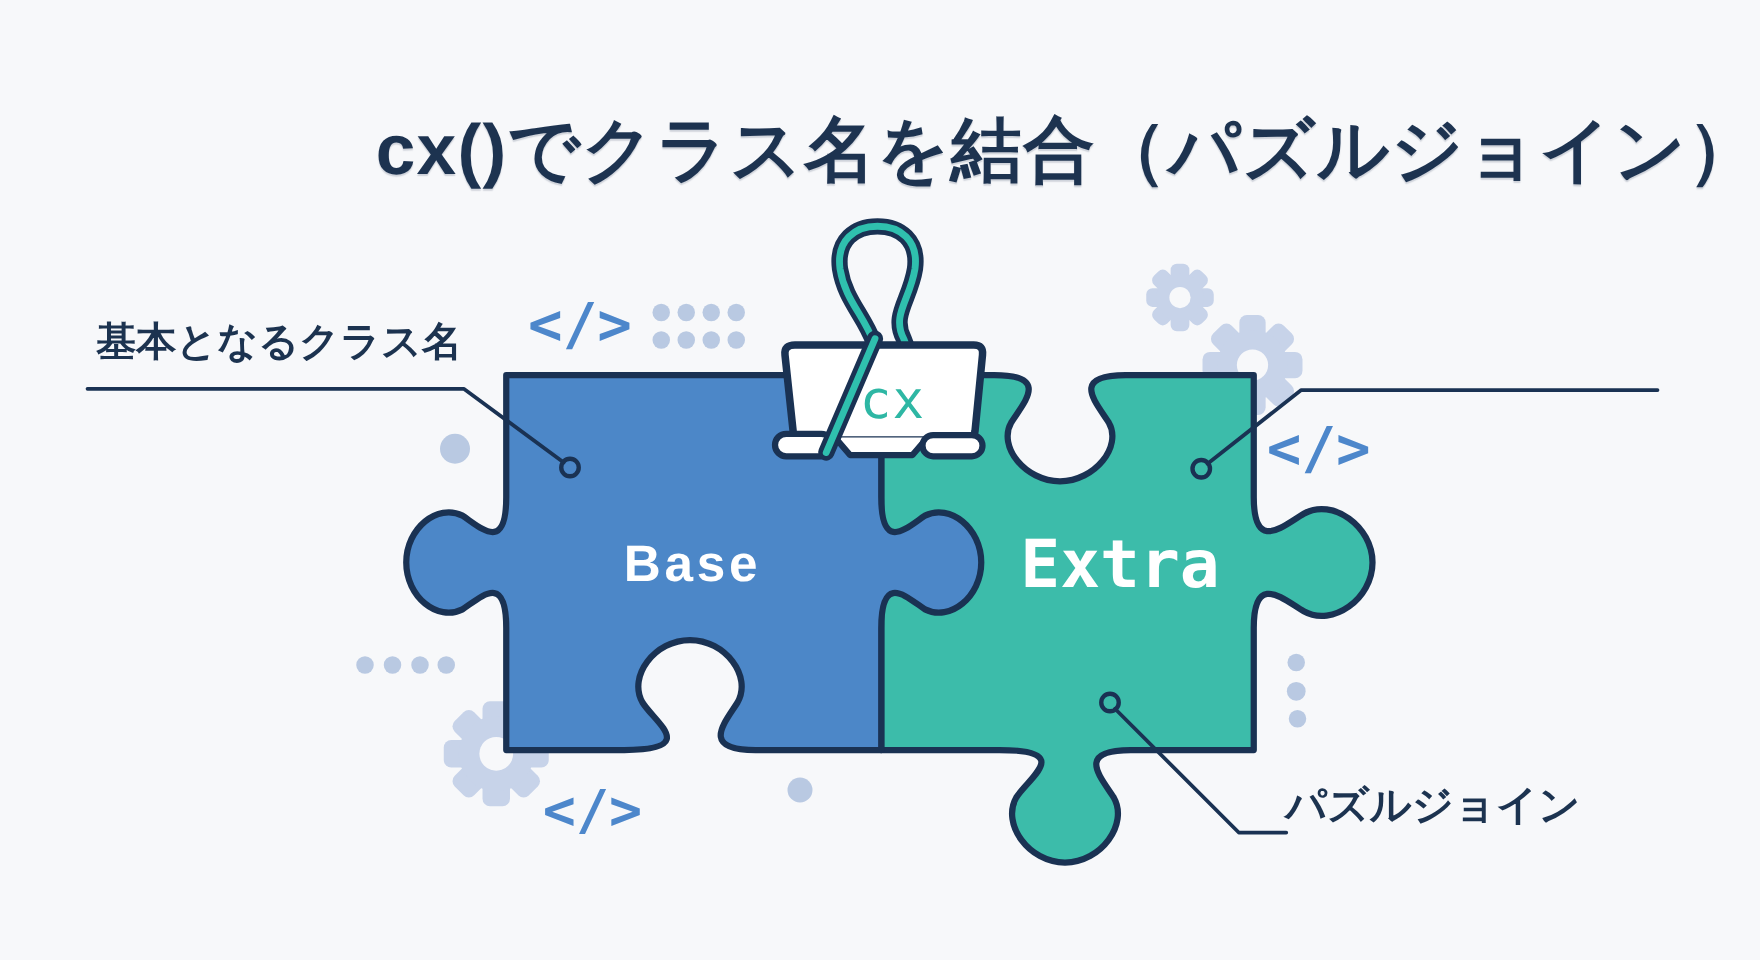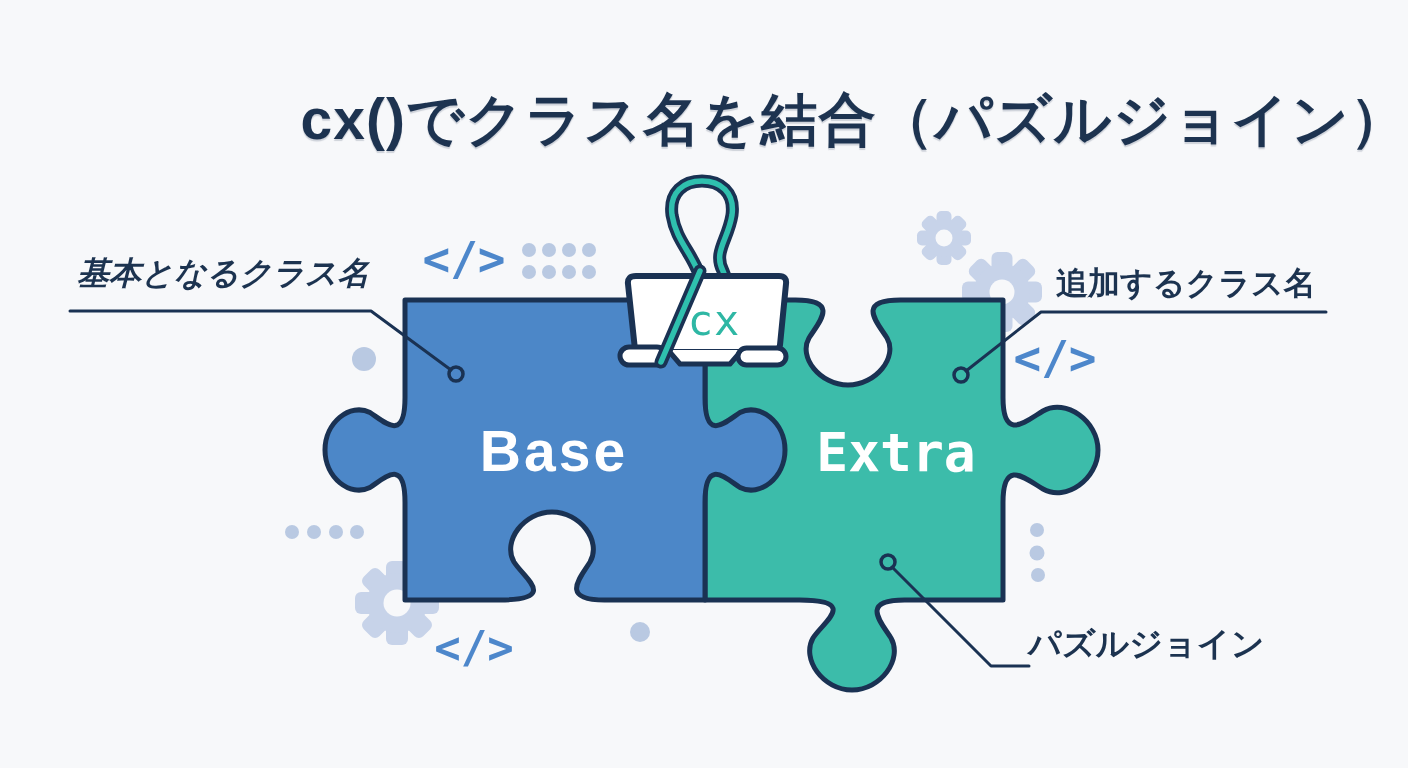--- a/index.html
+++ b/index.html
@@ -31,37 +31,37 @@
     text-shadow: 0 2px 1px rgba(20,40,70,0.18);
     white-space: nowrap;
   }
   .annotation {
     position: absolute;
     font-size: 32px;
     font-weight: 700;
     color: #1c3350;
     white-space: nowrap;
   }
-  .annotation-base  { left: 77px;  top: 252px; font-style: italic; }
+  .annotation-base  { left: 77px;  top: 252px; }
   .annotation-extra { left: 1056px; top: 262px; }
   .annotation-result {
     left: 1028px; top: 622px;
     font-size: 33px;
     line-height: 1.32;
   }
   .piece-label {
     position: absolute;
     transform: translate(-50%, -50%);
     color: #ffffff;
     font-weight: 700;
     white-space: nowrap;
   }
   .piece-label-base {
     left: 554px; top: 451px;
-    font-size: 57px;
+    font-size: 41px;
     letter-spacing: 3px;
     font-family: "Liberation Sans", sans-serif;
   }
   .piece-label-extra {
     left: 896px; top: 452px;
     font-size: 53px;
     font-family: "DejaVu Sans Mono", monospace;
   }
   .joiner-label {
     position: absolute;
@@ -218,21 +218,20 @@
       <circle cx="961" cy="375" r="7" stroke-width="3.5"></circle>
       <path d="M 892 567 L 991 666 L 1029 666"></path>
       <circle cx="888" cy="562" r="7" stroke-width="3.5"></circle>
     </g>
   </svg>
 
   <h1 class="page-title">cx()でクラス名を結合（パズルジョイン）</h1>
 
   <div class="annotation annotation-base">基本となるクラス名</div>
 
-  <div class="annotation annotation-extra">追加するクラス名</div>
 
   <div class="annotation annotation-result">
     <div>パズルジョイン</div>
   </div>
 
   <div class="piece-label piece-label-base">Base</div>
 
   <div class="piece-label piece-label-extra">Extra</div>
 
   <div class="joiner-label">cx</div>

